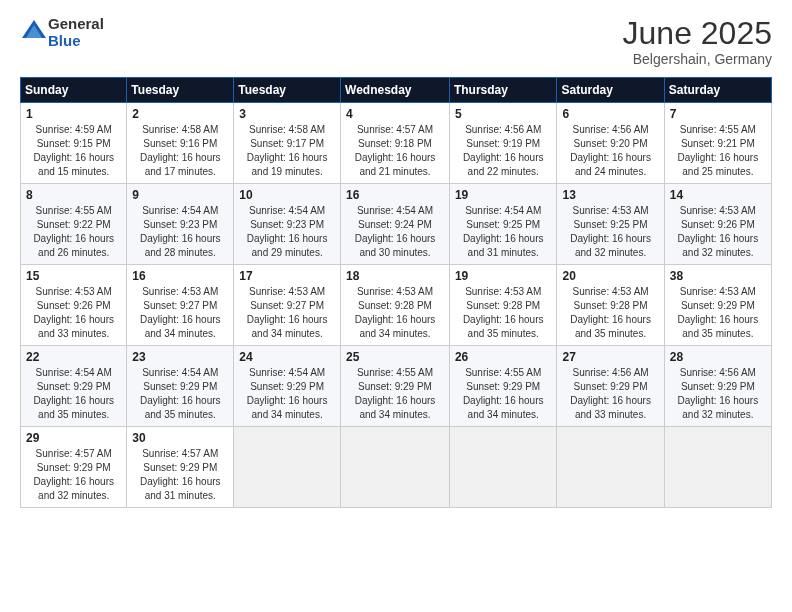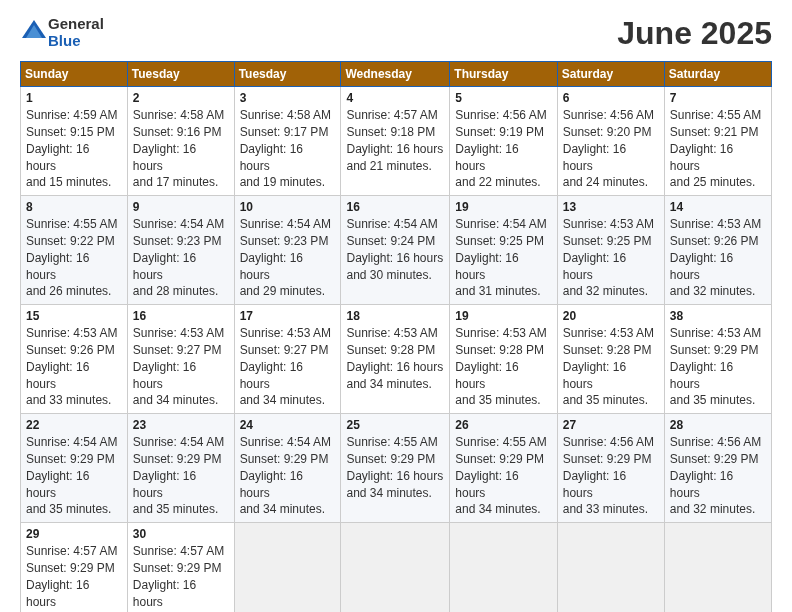--- a/index.html
+++ b/index.html
@@ -42,35 +42,35 @@
     }
     .logo-icon {
       width: 28px;
       height: 28px;
     }
     .title-block {
       text-align: right;
     }
     .month-title {
       font-size: 32px;
-      font-weight: bold;
+      font-weight: normal;
       color: #333;
       line-height: 1.1;
     }
     .subtitle {
       font-size: 14px;
       color: #555;
     }
     .calendar {
       width: 100%;
       border-collapse: collapse;
       font-size: 10px;
     }
     .calendar th {
-      background: #a16207;
+      background: #0f172a;
       color: #fff;
       padding: 5px 4px;
       text-align: left;
       font-size: 12px;
       font-weight: bold;
       border: 1px solid #1a5fb4;
     }
     .calendar td {
       border: 1px solid #ccc;
       vertical-align: top;
@@ -83,23 +83,24 @@
       background: #f5f7fa;
     }
     .day-num {
       font-size: 12px;
       font-weight: bold;
       color: #222;
       display: block;
       margin-bottom: 2px;
     }
     .day-info {
-      font-size: 12px;
+      font-size: 10px;
       color: #333;
       line-height: 1.4;
+      text-align: center;
     }
     .empty-cell {
       background: #f0f0f0 !important;
     }
     .week-row td {
       height: 80px;
     }
   </style>
 </head>
 <body>
@@ -111,20 +112,21 @@
         <polygon points="14,4 26,22 2,22" fill="#1a5fb4"></polygon>
         <polygon points="14,9 22,22 6,22" fill="#4a8fd4"></polygon>
       </svg>
       <div class="logo-text">
         <span class="logo-general">General</span>
         <span class="logo-blue">Blue</span>
       </div>
     </div>
     <div class="title-block">
       <div class="month-title">June 2025</div>
+      <div class="subtitle">Belgershain, Germany</div>
     </div>
   </div>
 
   <table class="calendar">
     <thead>
       <tr>
         <th>Sunday</th>
         <th>Tuesday</th>
         <th>Tuesday</th>
         <th>Wednesday</th>

